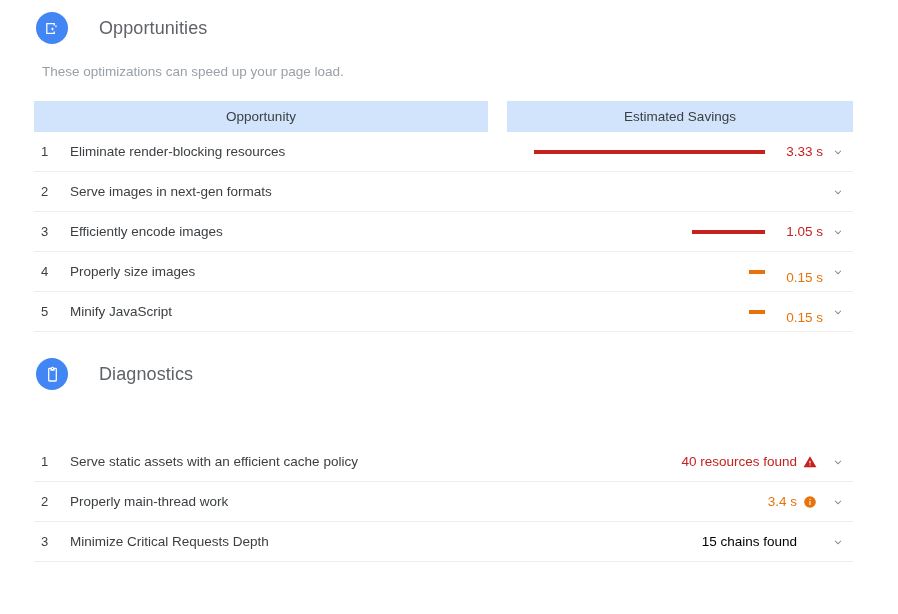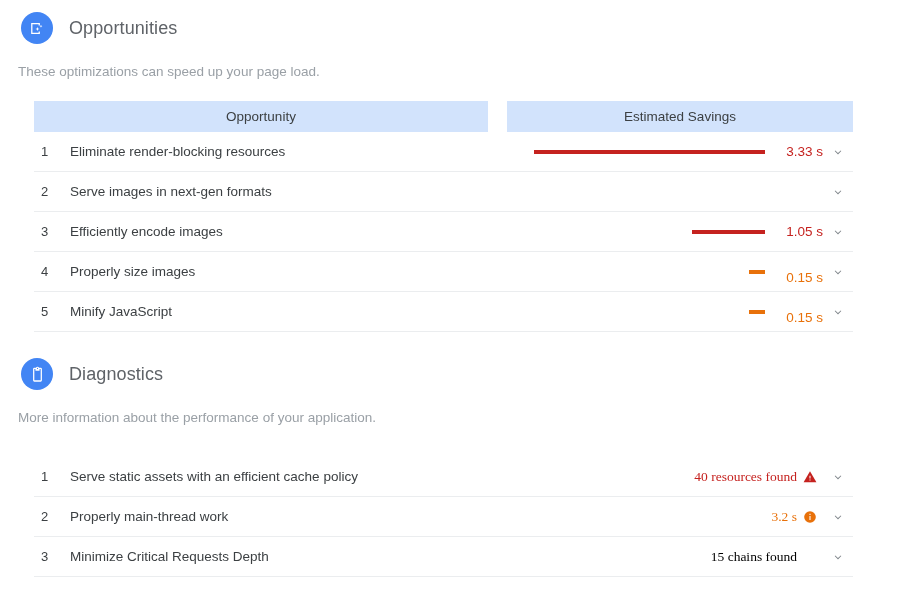--- a/index.html
+++ b/index.html
@@ -20,22 +20,22 @@
     position: relative;
     width: 898px;
     height: 614px;
     box-sizing: border-box;
   }
 
   
   .section-head {
     display: flex;
     align-items: center;
-    gap: 16px;
-    padding-left: 21px;
+    gap: 31px;
+    padding-left: 36px;
   }
   .sec-icon {
     width: 32px;
     height: 32px;
     border-radius: 50%;
     background: #4285f4;
     display: flex;
     align-items: center;
     justify-content: center;
     flex: 0 0 auto;
@@ -43,21 +43,21 @@
   .sec-icon svg { display: block; }
   .sec-title {
     font-size: 18px;
     font-weight: 400;
     color: #5f6368;
     letter-spacing: .1px;
   }
   .sec-desc {
     font-size: 13.5px;
     color: #9aa0a6;
-    padding-left: 18px;
+    padding-left: 42px;
   }
 
   
   .audit-table {
     margin-left: 34px;
     width: 819px;
     box-sizing: border-box;
   }
   .thead {
     display: flex;
@@ -127,21 +127,20 @@
     align-items: center;
     justify-content: center;
     flex: 0 0 auto;
   }
 
   
   .drow .d-value {
     font-size: 13.5px;
     text-align: right;
     white-space: nowrap;
-    font-family: Liberation Serif, serif;
   }
   .d-value.red { color: #c5221f; }
   .d-value.orange { color: #e8710a; }
   .d-value.gray { color: #000000; }
   .d-badge {
     width: 26px;
     display: flex;
     align-items: center;
     justify-content: center;
     flex: 0 0 auto;
@@ -251,21 +250,20 @@
   <div class="section-head">
     <span class="sec-icon">
       <svg width="19" height="19" viewBox="0 0 24 24" aria-hidden="true">
         <path fill="#ffffff" d="M16 3.6h-2.1a2 2 0 0 0-3.8 0H8a1.6 1.6 0 0 0-1.6 1.6v14.2A1.6 1.6 0 0 0 8 21h8a1.6 1.6 0 0 0 1.6-1.6V5.2A1.6 1.6 0 0 0 16 3.6zm-4 0a.75.75 0 1 1 0 1.5.75.75 0 0 1 0-1.5zm4 15.8H8V5.2h1.4v2.1h5.2V5.2H16z"></path>
       </svg>
     </span>
     <span class="sec-title">Diagnostics</span>
   </div>
 
   <div style="height:20px"></div>
-  <div class="sec-desc">More information about the performance of your application.</div>
 
   <div style="height:32px"></div>
   <div class="audit-table">
     <div id="diag-rows">
         <div class="trow drow">
           <div class="t-index">1</div>
           <div class="t-title">Serve static assets with an efficient cache policy</div>
           <div class="d-value red">40 resources found</div>
           <span class="d-badge">
             <svg width="14" height="14" viewBox="0 0 24 24">
@@ -275,21 +273,21 @@
           </span>
           <span class="chev">
             <svg width="14" height="14" viewBox="0 0 24 24">
               <path fill="#80868b" d="M7.4 9.3 12 13.9l4.6-4.6 1.1 1.1-5.7 5.7-5.7-5.7z"></path>
             </svg>
           </span>
         </div>
         <div class="trow drow">
           <div class="t-index">2</div>
           <div class="t-title">Properly main-thread work</div>
-          <div class="d-value orange">3.2 s</div>
+          <div class="d-value orange">3.4 s</div>
           <span class="d-badge">
             <svg width="14" height="14" viewBox="0 0 24 24">
               <circle cx="12" cy="12" r="10" fill="#e8710a"></circle>
               <path fill="#ffffff" d="M11.1 10.2h1.8v7h-1.8zM11.1 6.6h1.8v2h-1.8z"></path>
             </svg>
           </span>
           <span class="chev">
             <svg width="14" height="14" viewBox="0 0 24 24">
               <path fill="#80868b" d="M7.4 9.3 12 13.9l4.6-4.6 1.1 1.1-5.7 5.7-5.7-5.7z"></path>
             </svg>

